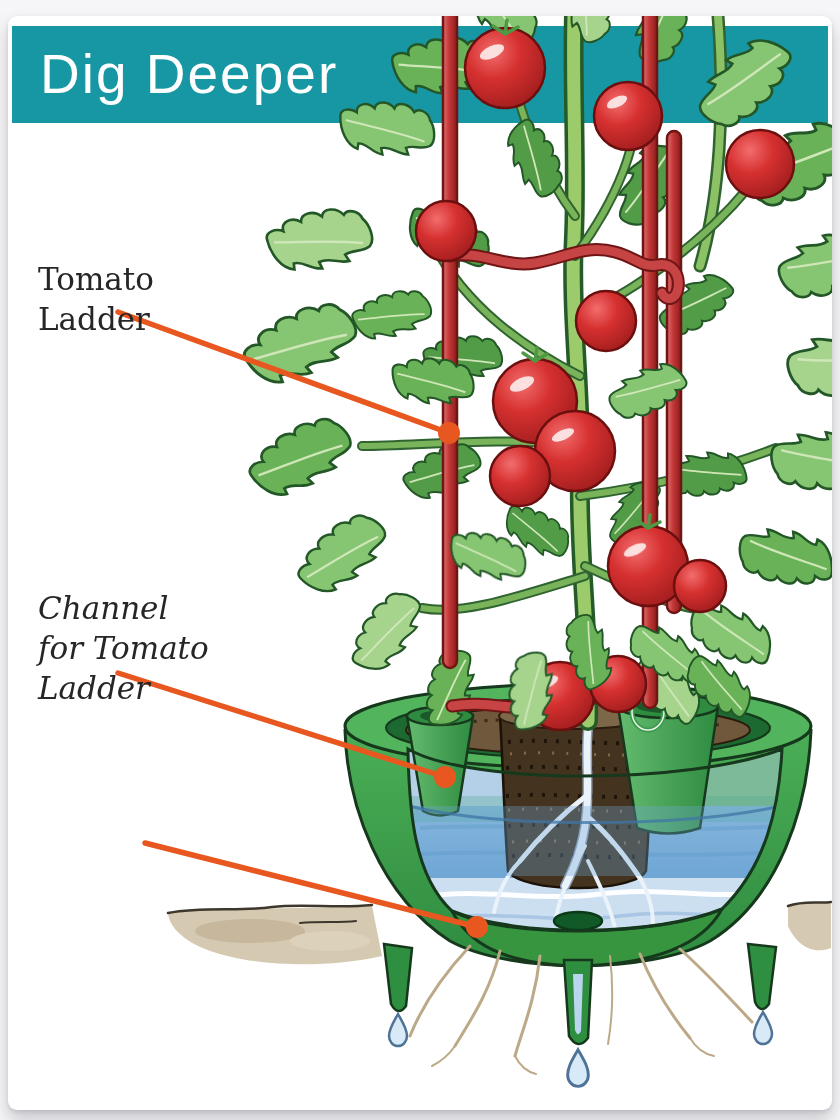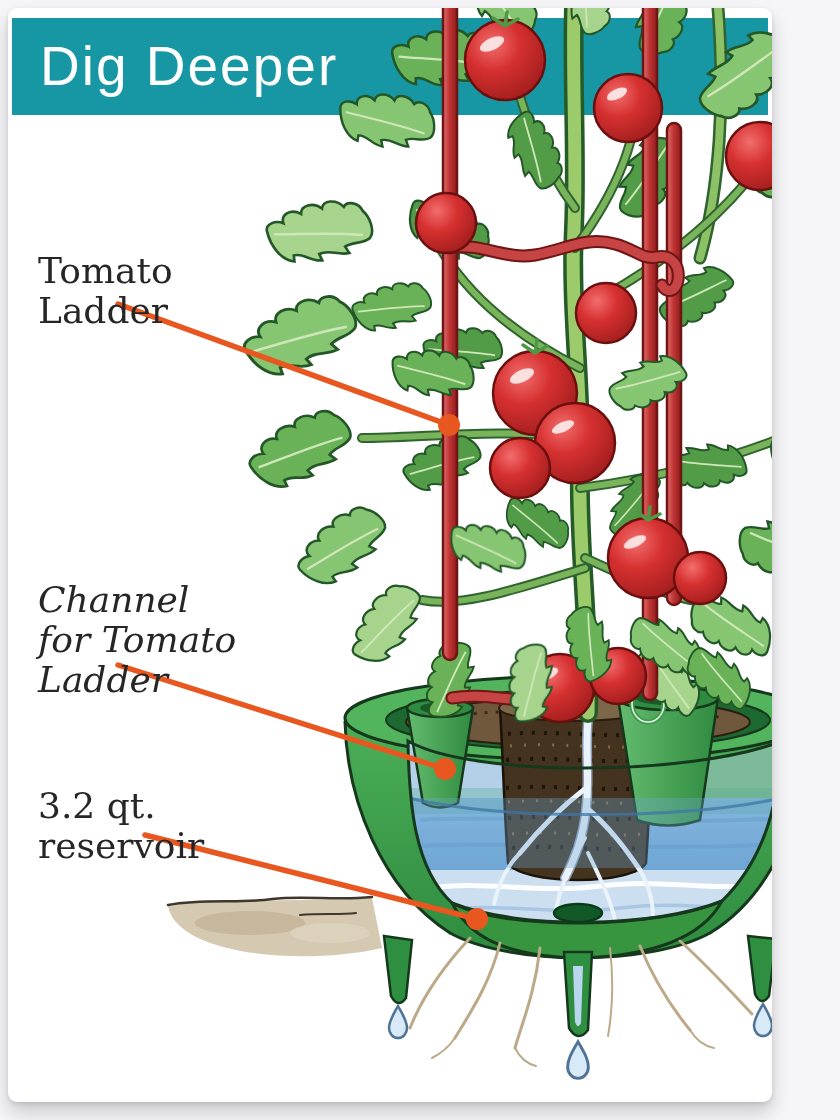--- a/index.html
+++ b/index.html
@@ -2,39 +2,39 @@
 <html><head>
 <meta charset="utf-8">
 <style>
   html,body{margin:0;padding:0;}
   body{
     width:840px;height:1120px;position:relative;overflow:hidden;
     background:#f6f6f8;
     font-family:"Liberation Sans",sans-serif;
   }
   .card{
-    position:absolute;left:8px;top:8px;width:764px;height:1094px;
+    position:absolute;left:8px;top:16px;width:824px;height:1094px;
     background:#ffffff;border-radius:9px;overflow:hidden;
     box-shadow:0 10px 18px rgba(40,40,60,.22), 0 2px 4px rgba(40,40,60,.12);
   }
   .header-band{
     position:absolute;left:4px;right:4px;top:10px;height:97px;
     background:#1797A3;display:flex;align-items:center;padding-left:28px;
     box-sizing:border-box;
   }
   .header-title{
     color:#ffffff;font-size:55px;letter-spacing:2px;font-weight:400;
     font-family:"Liberation Sans",sans-serif;line-height:1;
   }
   .illustration{
     position:absolute;left:-8px;top:0;width:840px;height:1120px;
   }
   .callout-label{
     position:absolute;color:#262626;font-family:"DejaVu Serif","Liberation Serif",serif;
-    font-size:36px;line-height:40px;white-space:pre-line;
+    font-size:31px;line-height:40px;white-space:pre-line;
   }
   #lbl-ladder{left:30px;top:243px;}
   #lbl-channel{left:30px;top:572px;font-style:italic;}
   #lbl-reservoir{left:30px;top:778px;}
   
   .lf1{fill:#86C572}.lf2{fill:#69B257}.lf3{fill:#A6D48D}.lf4{fill:#539C47}
   .bo{stroke:#2F6430;stroke-width:10;fill:none;stroke-linecap:round}
   .bi{stroke:#79B45B;stroke-width:6;fill:none;stroke-linecap:round}
   .rootw-o{stroke:#9FB8D8;fill:none;stroke-linecap:round;opacity:.8}
   .rootw{stroke:#EAF2FA;fill:none;stroke-linecap:round}
@@ -325,16 +325,14 @@
       <line class="leader" x1="145" y1="827" x2="477" y2="911"></line>
       <circle class="leader-dot" cx="477" cy="911" r="11"></circle>
     </g>
   </svg>
 
   <div id="lbl-ladder" class="callout-label">Tomato
 Ladder</div>
   <div id="lbl-channel" class="callout-label">Channel
 for Tomato
 Ladder</div>
-  <div id="lbl-reservoir" class="callout-label">3.2 qt.
-reservoir</div>
 
 </div>
 
 </body></html>

